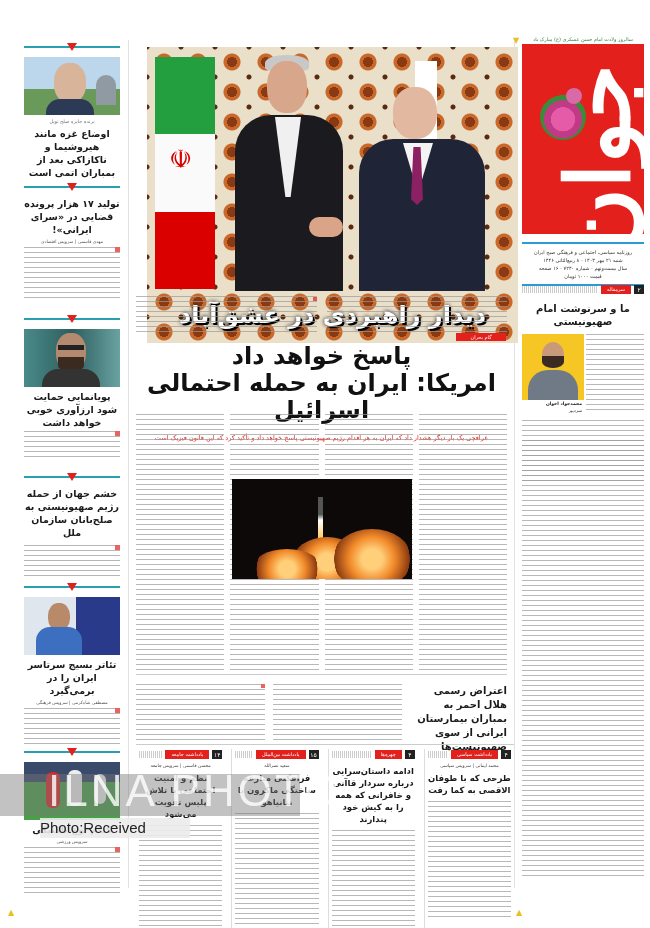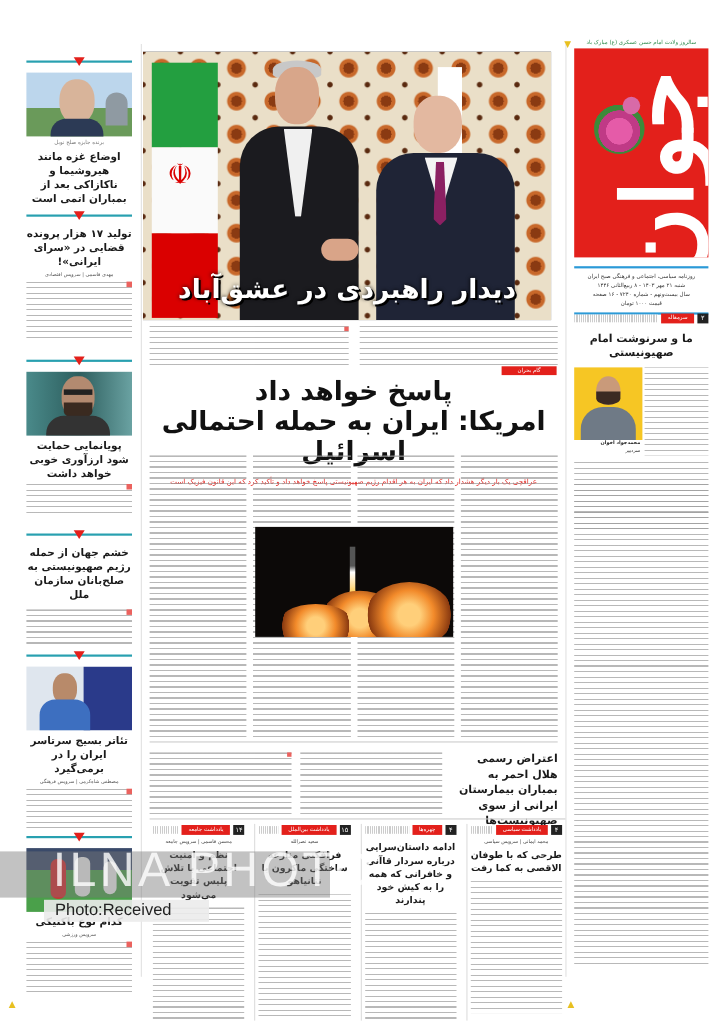--- a/index.html
+++ b/index.html
@@ -30,33 +30,33 @@
   .ed-body { position: relative; }
   .ed-photo { position: absolute; left: 60px; top: 0; width: 62px; height: 66px; background: #f6c624; overflow: hidden; }
   .ed-photo .head { position: absolute; left: 20px; top: 8px; width: 22px; height: 26px; border-radius: 50% 50% 45% 45%; background: #c99a7a; }
   .ed-photo .beard { position: absolute; left: 20px; top: 22px; width: 22px; height: 12px; border-radius: 0 0 50% 50%; background: #3b2a22; }
   .ed-photo .torso { position: absolute; left: 6px; top: 36px; width: 50px; height: 30px; border-radius: 20px 20px 0 0; background: #6f7a86; }
   .ed-caption { position: absolute; left: 60px; top: 66px; width: 62px; font-size: 4.5px; line-height: 7px; text-align: right; padding-right: 2px; }
   .ed-caption b { display: block; }
   .txt-lines { background: repeating-linear-gradient(180deg, #9a9a9a 0 1px, transparent 1px 5px); opacity: 0.7; }
 
   
-  .leftcol { position: absolute; left: 24px; top: 48px; width: 96px; }
+  .leftcol { position: absolute; left: 24px; top: 39px; width: 96px; }
   .divider { position: relative; height: 10px; margin: 4px 0; }
   .divider::before { content: ""; position: absolute; left: 0; right: 0; top: 3px; height: 2px; background: #28a0b0; }
   .divider::after { content: ""; position: absolute; left: 43px; top: 0; border-left: 5px solid transparent; border-right: 5px solid transparent; border-top: 8px solid #e3201b; }
   .lc-photo { width: 96px; height: 58px; position: relative; overflow: hidden; }
   .lc-head { font-size: 9.5px; line-height: 13px; text-align: center; font-weight: bold; margin-top: 3px; }
   .lc-kicker { font-size: 5px; color: #777; text-align: center; margin-top: 3px; }
   .lc-by { font-size: 4.5px; color: #555; text-align: center; margin: 3px 0; }
   .lc-text { height: 42px; margin-top: 2px; position: relative; }
   .lc-text .bullet { position: absolute; right: 0; top: 0; width: 5px; height: 5px; background: #e3201b; }
 
   
-  .main-photo { position: absolute; left: 130px; top: 47px; width: 371px; height: 244px; overflow: hidden; background: #404040; }
+  .main-photo { position: absolute; left: 147px; top: 47px; width: 371px; height: 296px; overflow: hidden; background: #404040; }
   .pattern { position: absolute; inset: 0; background:
       radial-gradient(circle at 50% 50%, #8a3a12 0 5px, #c8682a 5px 8px, transparent 9px) 0 0/34px 30px,
       radial-gradient(circle at 50% 50%, #5a2a10 0 2px, transparent 3px) 17px 15px/34px 30px,
       #eadfc8; }
   .flag-ir { position: absolute; left: 8px; top: 10px; width: 60px; height: 232px; }
   .flag-ir .g { height: 33%; background: #239f40; }
   .flag-ir .w { height: 34%; background: #fafafa; position: relative; }
   .flag-ir .w::after { content: "☫"; position: absolute; left: 14px; top: 10px; color: #da0000; font-size: 26px; }
   .flag-ir .r { height: 33%; background: #da0000; }
   .flag-ru { position: absolute; left: 268px; top: 14px; width: 22px; height: 210px; background: linear-gradient(180deg,#fff 0 60%,#2b4a9c 60% 100%); }
@@ -104,21 +104,21 @@
   
   .right-long { position: absolute; left: 522px; top: 440px; width: 122px; height: 438px; }
 
   
   .gutter { position: absolute; top: 40px; bottom: 40px; border-left: 1px solid #e2e2e2; }
 
   
   .wm { position: absolute; left: 0; top: 762px; width: 300px; height: 80px; pointer-events: none; }
   .wm .band { position: absolute; left: 0; top: 12px; width: 300px; height: 42px; background: rgba(120,120,120,0.45); }
   .wm .ilna { position: absolute; left: 48px; top: 4px; font-family: "Liberation Sans", sans-serif; font-size: 44px; letter-spacing: 3px; color: rgba(255,255,255,0.8); font-weight: normal; direction: ltr; white-space: nowrap; }
-  .wm .recv { position: absolute; left: 40px; top: 56px; width: 150px; height: 20px; background: rgba(235,235,235,0.9); font-family: "Liberation Sans", sans-serif; font-size: 15px; line-height: 20px; color: #222; padding-left: 10px; direction: ltr; }
+  .wm .recv { position: absolute; left: 40px; top: 56px; width: 150px; height: 20px; background: rgba(235,235,235,0.9); font-family: "Liberation Sans", sans-serif; font-size: 15px; line-height: 20px; color: #222; direction: ltr; }
 
   .corner-mark { position: absolute; font-size: 8px; color: #e8c020; }
 </style>
 </head>
 <body>
 
 <div class="page">
 
   <div class="gutter" style="left:128px"></div>
   <div class="gutter" style="left:514px"></div>

